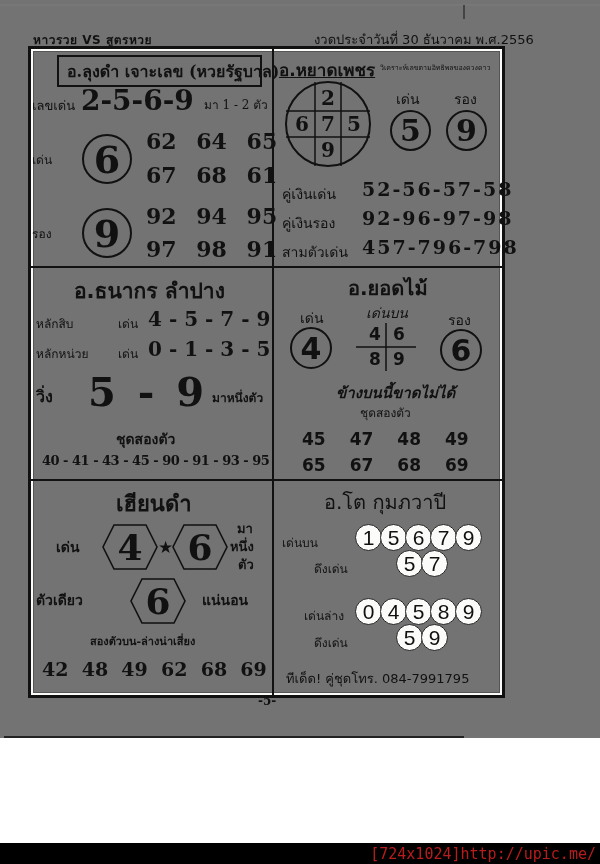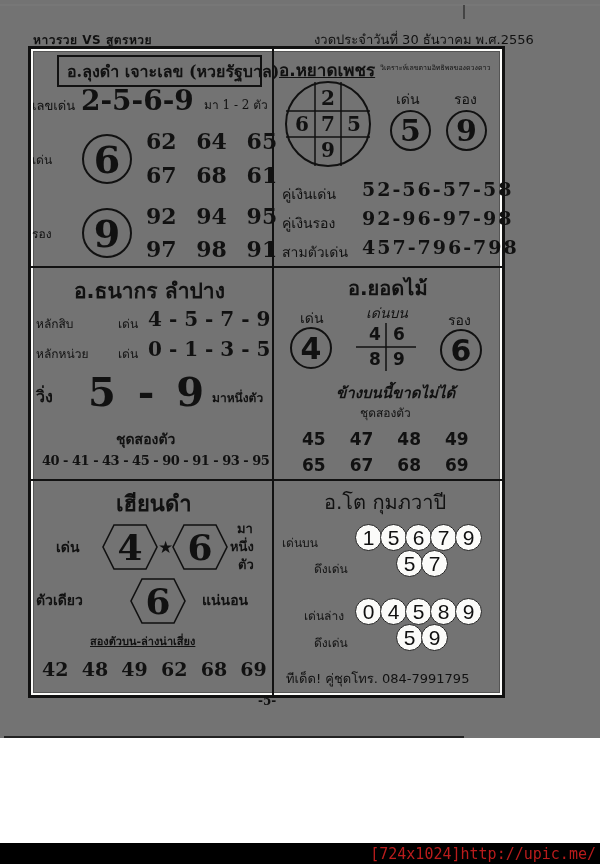--- a/index.html
+++ b/index.html
@@ -179,21 +179,21 @@
 
     <div class="abs" style="left:4px;top:107px;font:bold 14px 'DejaVu Sans',sans-serif;">ตัวเดียว</div>
     <div class="hex" style="left:98px;top:96px;">
       <svg width="56" height="46">
           <polygon points="12,1 44,1 55,23 44,45 12,45 1,23" fill="none" stroke="#111" stroke-width="1.6"></polygon>
         </svg>
       <span>6</span>
     </div>
     <div class="abs" style="left:170px;top:107px;font:bold 14px 'DejaVu Sans',sans-serif;">แน่นอน</div>
 
-    <div class="abs" style="left:58px;top:150px;font:bold 11px 'DejaVu Sans',sans-serif;text-decoration:underline;text-align:center;">สองตัวบน-ล่างน่าเสี่ยง</div>
+    <div class="abs" style="left:58px;top:150px;font:bold 11px 'DejaVu Sans',sans-serif;text-align:center;">สองตัวบน-ล่างน่าเสี่ยง</div>
     <div class="abs" style="left:10px;top:176px;font:bold 19px 'DejaVu Serif',serif;white-space:pre;text-align:right;">42  48  49  62  68  69</div>
   </div>
 
   <div class="cell" style="left:276px;top:482px;width:224px;height:208px;">
     <div class="abs" style="left:48px;top:4px;font:20px 'DejaVu Sans',sans-serif;">อ.โต กุมภวาปี</div>
     <div class="abs" style="left:6px;top:51px;font:12px 'DejaVu Sans',sans-serif;">เด่นบน</div>
     <div class="ball" style="left:79px;top:42px;">1</div>
     <div class="ball" style="left:104px;top:42px;">5</div>
     <div class="ball" style="left:129px;top:42px;">6</div>
     <div class="ball" style="left:154px;top:42px;">7</div>

